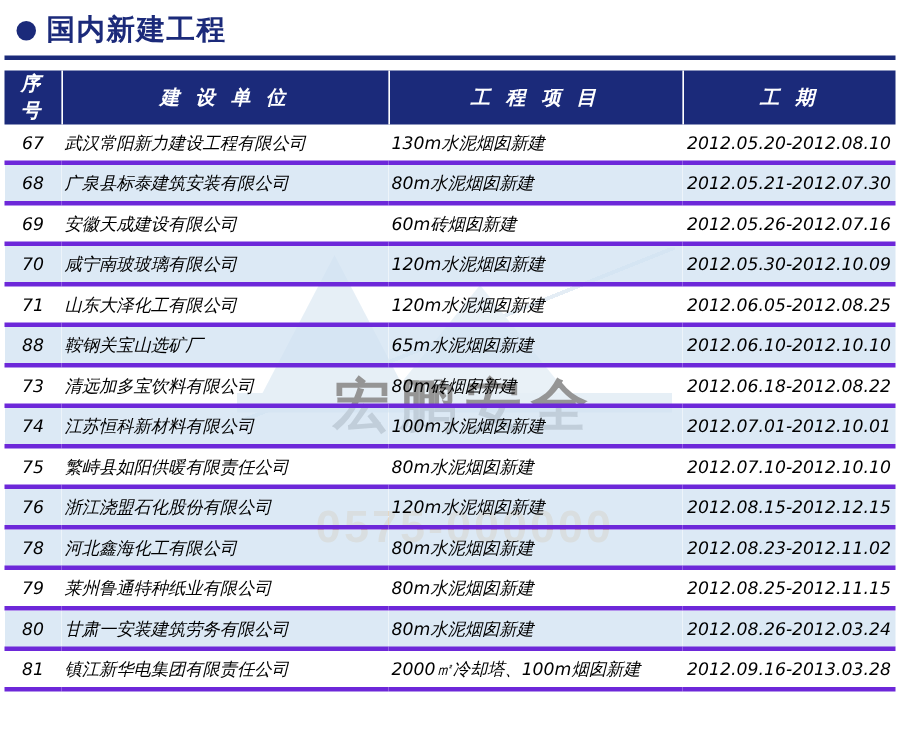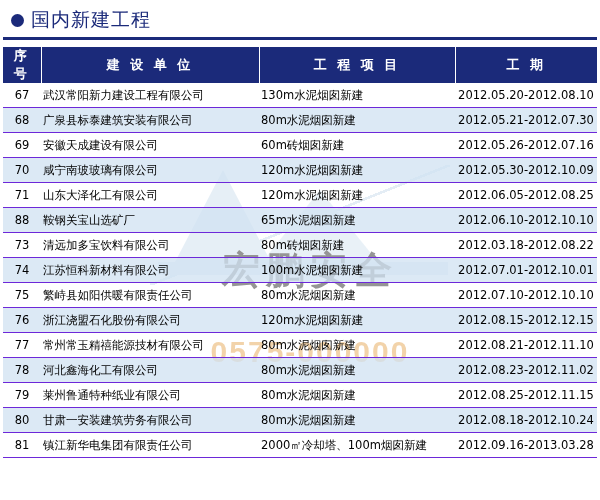--- a/index.html
+++ b/index.html
@@ -103,36 +103,37 @@
   .bullet {
     width: 13px;
     height: 13px;
     border-radius: 50%;
     background: #1b2a7a;
     display: inline-block;
     flex: 0 0 auto;
   }
   .doc-title {
     font-size: 19px;
-    font-weight: normal;
+    font-weight: bold;
     color: #1b2a7a;
     letter-spacing: 1px;
     font-family: "DejaVu Sans", sans-serif;
   }
   
   .tbl-wrap {
     position: relative;
     z-index: 2;
     margin: 7px 3px 0 3px;
   }
   table.data {
     width: 594px;
     border-collapse: collapse;
     table-layout: fixed;
     font-family: "DejaVu Sans", sans-serif;
+    font-style: italic;
   }
   table.data col.c0 { width: 38px; }
   table.data col.c1 { width: 218px; }
   table.data col.c2 { width: 196px; }
   table.data col.c3 { width: 142px; }
   table.data thead th {
     background: #1b2a7a;
     color: #ffffff;
     font-size: 13px;
     font-weight: bold;
@@ -142,21 +143,21 @@
     text-align: center;
     border-right: 1px solid #ffffff;
     vertical-align: middle;
   }
   table.data thead th:last-child { border-right: none; text-align: center; }
   table.data tbody td {
     font-size: 11.5px;
     height: 24px;
     padding: 0 2px;
     color: #000000;
-    border-bottom: 1px solid #6d28d9;
+    border-bottom: 3px solid #6d28d9;
     vertical-align: middle;
     white-space: nowrap;
     overflow: hidden;
   }
   table.data tbody tr.alt td {
     background: rgba(208, 226, 241, 0.75);
     margin-top: 44px;
   }
   table.data tbody tr.plain td {
     background: rgba(255, 255, 255, 0.0);
@@ -235,63 +236,57 @@
         <tr class="alt">
           <td class="col-no">88</td>
           <td class="col-unit">鞍钢关宝山选矿厂</td>
           <td class="col-proj">65m水泥烟囱新建</td>
           <td class="col-date">2012.06.10-2012.10.10</td>
         </tr>
         <tr class="plain">
           <td class="col-no">73</td>
           <td class="col-unit">清远加多宝饮料有限公司</td>
           <td class="col-proj">80m砖烟囱新建</td>
-          <td class="col-date">2012.03.18-2012.08.22</td>
+          <td class="col-date">2012.06.18-2012.08.22</td>
         </tr>
         <tr class="alt">
           <td class="col-no">74</td>
           <td class="col-unit">江苏恒科新材料有限公司</td>
           <td class="col-proj">100m水泥烟囱新建</td>
           <td class="col-date">2012.07.01-2012.10.01</td>
         </tr>
         <tr class="plain">
           <td class="col-no">75</td>
           <td class="col-unit">繁峙县如阳供暖有限责任公司</td>
           <td class="col-proj">80m水泥烟囱新建</td>
           <td class="col-date">2012.07.10-2012.10.10</td>
         </tr>
         <tr class="alt">
           <td class="col-no">76</td>
           <td class="col-unit">浙江浇盟石化股份有限公司</td>
           <td class="col-proj">120m水泥烟囱新建</td>
           <td class="col-date">2012.08.15-2012.12.15</td>
         </tr>
-        <tr class="plain">
-          <td class="col-no">77</td>
-          <td class="col-unit">常州常玉精禧能源技材有限公司</td>
-          <td class="col-proj">80m水泥烟囱新建</td>
-          <td class="col-date">2012.08.21-2012.11.10</td>
-        </tr>
         <tr class="alt">
           <td class="col-no">78</td>
           <td class="col-unit">河北鑫海化工有限公司</td>
           <td class="col-proj">80m水泥烟囱新建</td>
           <td class="col-date">2012.08.23-2012.11.02</td>
         </tr>
         <tr class="plain">
           <td class="col-no">79</td>
           <td class="col-unit">莱州鲁通特种纸业有限公司</td>
           <td class="col-proj">80m水泥烟囱新建</td>
           <td class="col-date">2012.08.25-2012.11.15</td>
         </tr>
         <tr class="alt">
           <td class="col-no">80</td>
           <td class="col-unit">甘肃一安装建筑劳务有限公司</td>
           <td class="col-proj">80m水泥烟囱新建</td>
-          <td class="col-date">2012.08.18-2012.10.24</td>
+          <td class="col-date">2012.08.26-2012.03.24</td>
         </tr>
         <tr class="plain">
           <td class="col-no">81</td>
           <td class="col-unit">镇江新华电集团有限责任公司</td>
           <td class="col-proj">2000㎡冷却塔、100m烟囱新建</td>
           <td class="col-date">2012.09.16-2013.03.28</td>
         </tr>
       </tbody>
     </table>
   </div>

